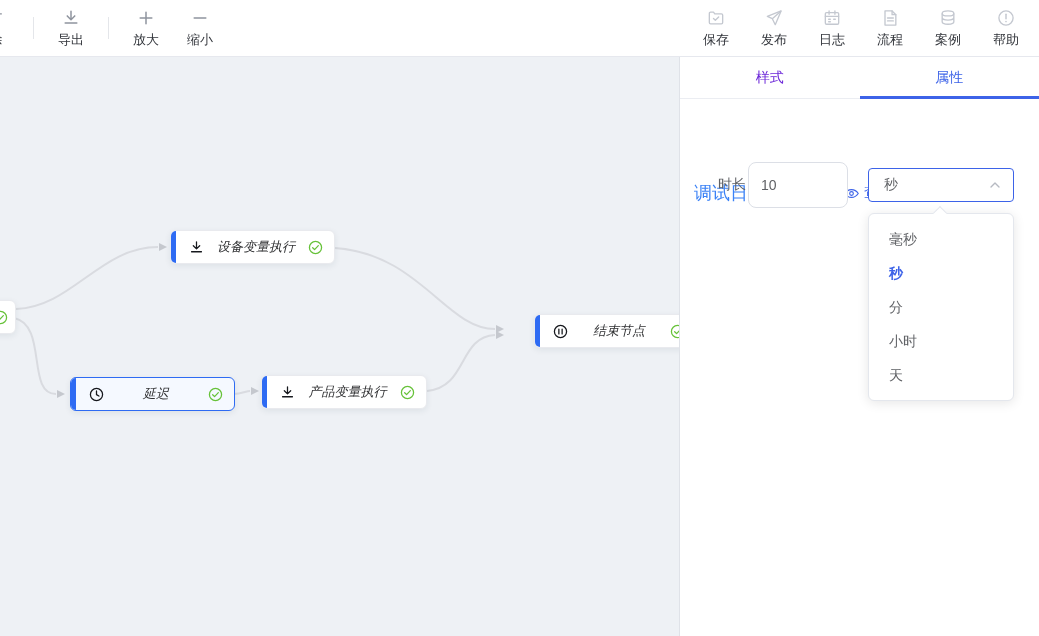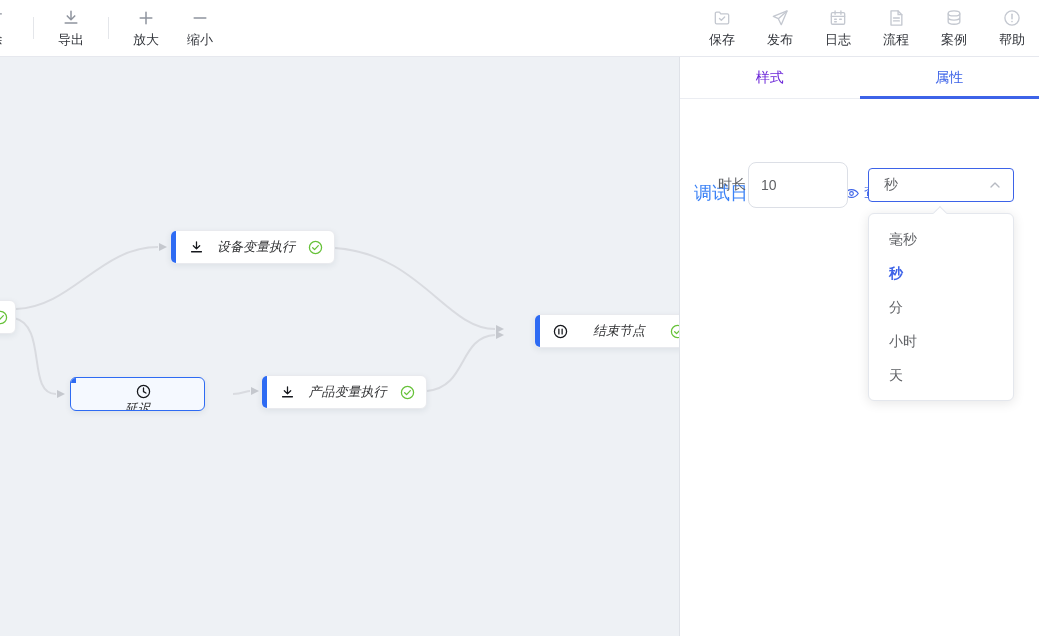--- a/index.html
+++ b/index.html
@@ -4,21 +4,21 @@
 <style>
   * { margin:0; padding:0; box-sizing:border-box; }
   html,body { width:1039px; height:636px; overflow:hidden; }
   body { font-family:"Liberation Sans","DejaVu Sans",sans-serif; background:#fff; color:#303133; }
   .app { width:1039px; height:636px; display:flex; flex-direction:column; }
 
   
   .toolbar { height:57px; background:#fff; border-bottom:1px solid #e6e8ee; display:flex; justify-content:space-between; align-items:center; flex:0 0 57px; overflow:hidden; }
   .tb-group { display:flex; align-items:center; height:100%; }
   .tb-left { padding-left:0;gap:8px; }
-  .tb-right { padding-right:4px; gap:12px; }
+  .tb-right { padding-right:10px; gap:12px; }
   .tb-item { width:46px; display:flex; flex-direction:column; align-items:center; justify-content:center; gap:3px; cursor:pointer; }
   .tb-item .ticon { width:20px; height:20px; color:#8f949e; }
   .tb-right .tb-item .ticon { color:#c4c8d0; }
   .tb-item .tlabel { font-size:13px; color:#32353b; white-space:nowrap; }
   .tb-item.partial { margin-left:-27px; }
   .tb-div { width:1px; height:22px; background:#e4e6ea; margin:0 6px; align-self:center; }
 
   
   .main { flex:1; display:flex; min-height:0; }
 
@@ -241,21 +241,21 @@
         <div class="bar"></div>
         <svg class="nicon" viewBox="0 0 24 24">
             <use href="#i-pause-circle"></use>
           </svg>
         <span class="nlabel">结束节点</span>
         <svg class="ncheck" viewBox="0 0 24 24">
             <use href="#i-check-circle"></use>
           </svg>
       </div>
 
-      <div class="fnode selected" style="left:70px; top:320px; width:135px;flex-direction:column;">
+      <div class="fnode selected" style="left:70px; top:320px; width:165px;">
         <div class="bar"></div>
         <svg class="nicon" viewBox="0 0 24 24">
             <use href="#i-clock"></use>
           </svg>
         <span class="nlabel">延迟</span>
         <svg class="ncheck" viewBox="0 0 24 24">
             <use href="#i-check-circle"></use>
           </svg>
       </div>
 

